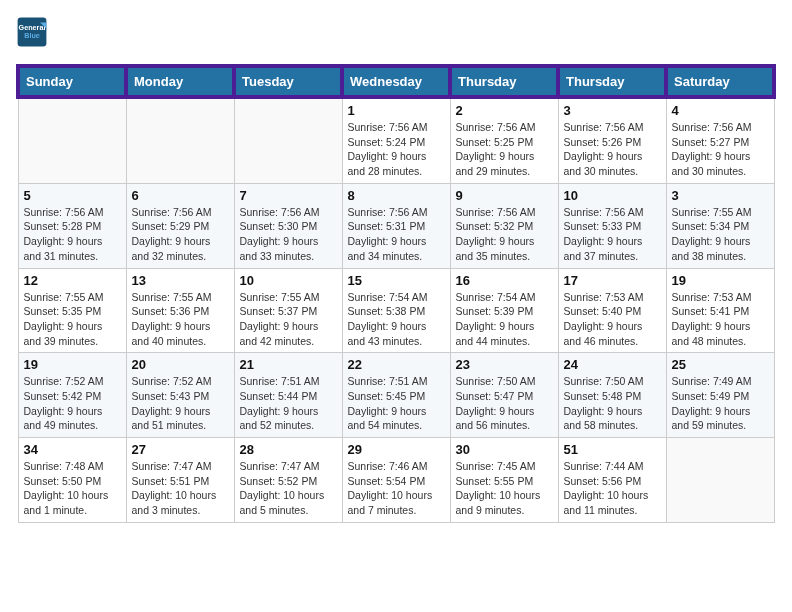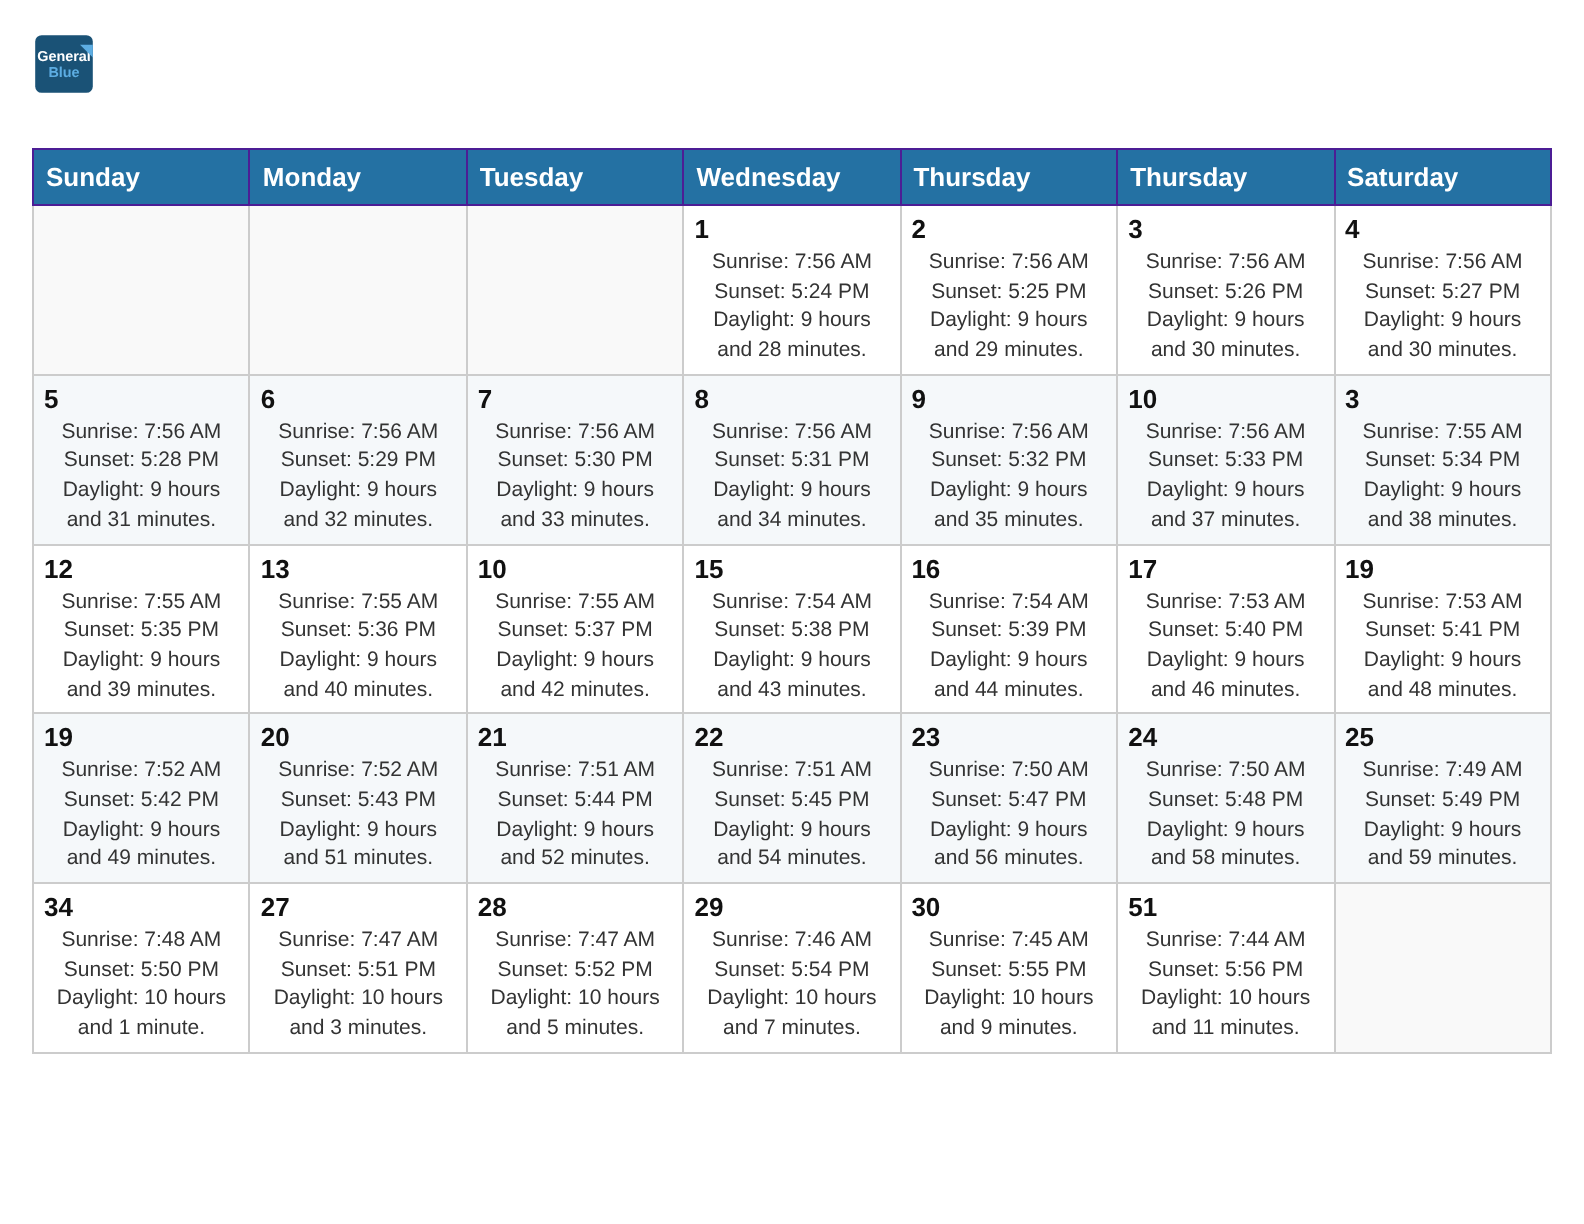--- a/index.html
+++ b/index.html
@@ -7,21 +7,21 @@
       font-family: Arial, sans-serif;
       background: #fff;
       width: 792px;
       min-height: 612px;
       padding: 16px;
     }
     .header-area {
       display: flex;
       justify-content: space-between;
       align-items: center;
-      margin-bottom: 26px;
+      margin-bottom: 16px;
     }
     .logo {
       display: flex;
       align-items: center;
       gap: 4px;
     }
     .logo-text {
       font-size: 18px;
       font-weight: bold;
       color: #1a5276;
@@ -51,21 +51,21 @@
       border-collapse: collapse;
       font-size: 11px;
     }
     .calendar th {
       background-color: #2471a3;
       color: #fff;
       text-align: left;
       padding: 6px 6px;
       font-size: 13px;
       font-weight: bold;
-      border: 1px solid #4c1d95;
+      border: 4px solid #4c1d95;
     }
     .calendar td {
       border: 1px solid #ccc;
       vertical-align: top;
       padding: 4px 5px;
       width: calc(100% / 7);
       min-height: 80px;
       background: #fff;
     }
     .calendar tr:nth-child(even) td {
@@ -74,21 +74,20 @@
     .day-num {
       font-weight: bold;
       font-size: 13px;
       margin-bottom: 2px;
       color: #111;
     }
     .day-info {
       color: #333;
       line-height: 1.4;
       font-size: 10.5px;
-      text-align: center;
     }
     .empty-cell {
       background: #f9f9f9 !important;
     }
   </style>
 </head>
 <body>
 
 <div class="header-area">
   <div class="logo">

